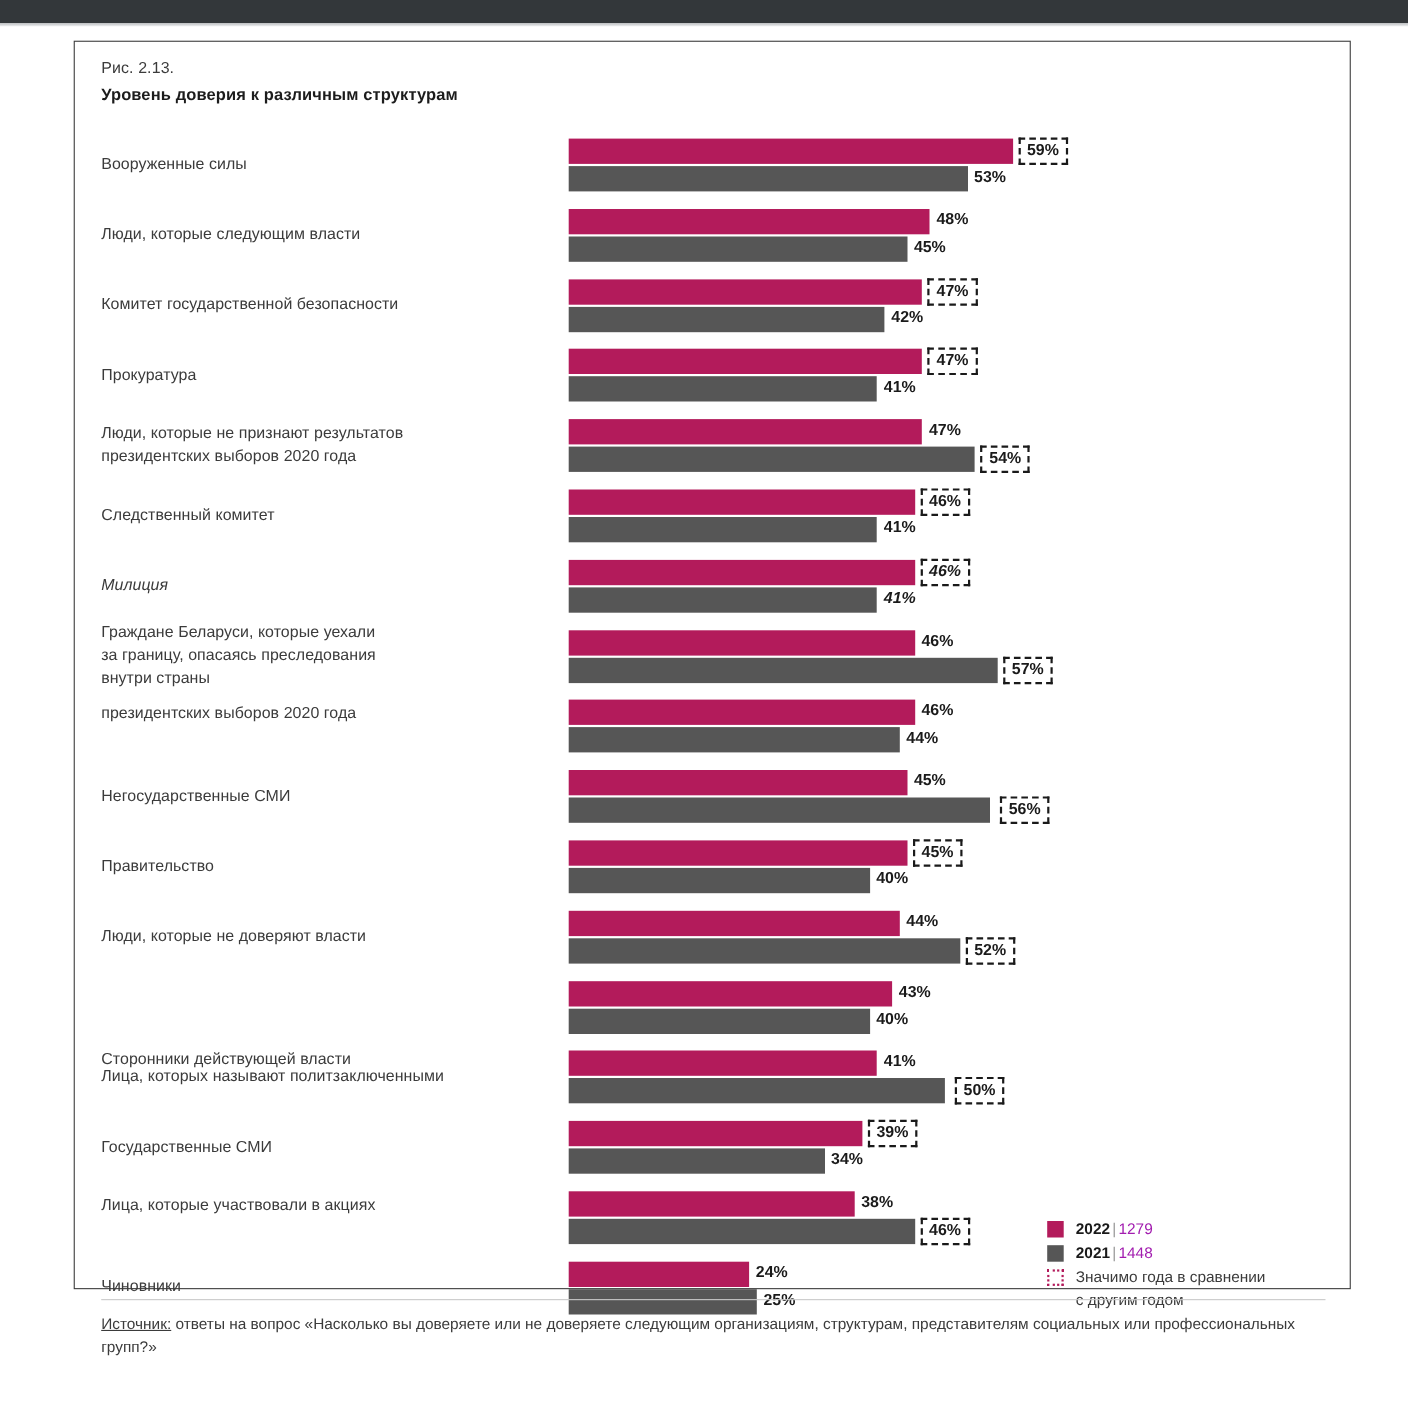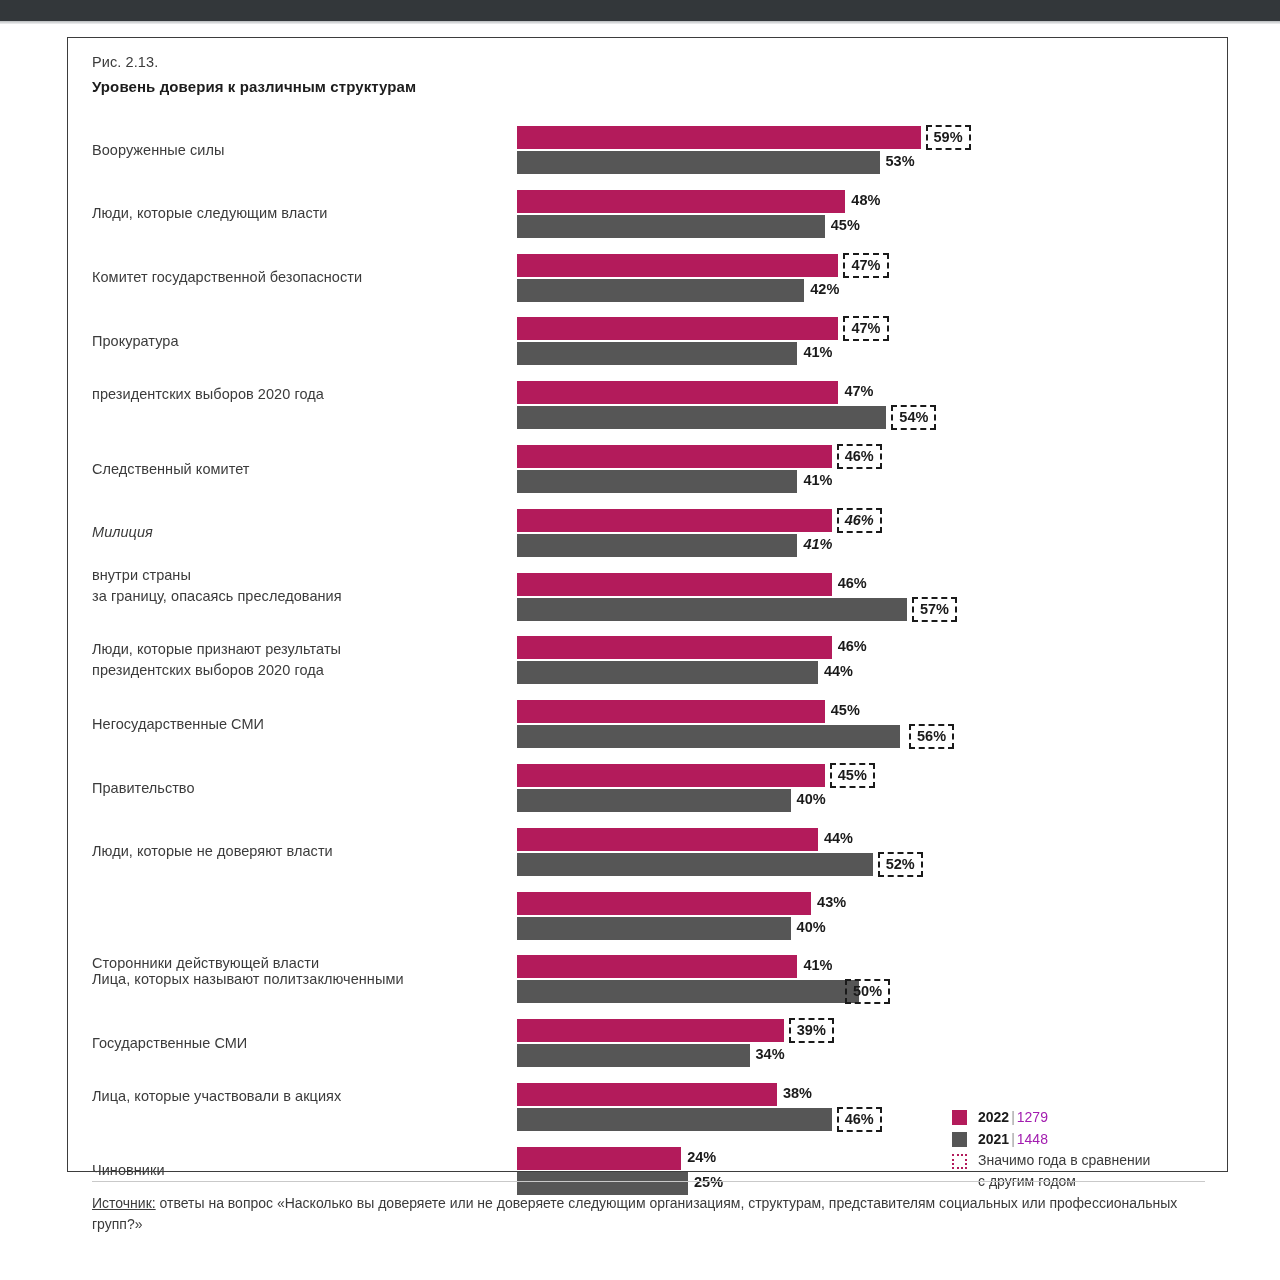--- a/index.html
+++ b/index.html
@@ -246,20 +246,21 @@
           </div>
           <div class="bars" style="top: 8px;">
             <div class="bar y2022" style="width: 321.48px;"></div>
             <div class="bar y2021" style="width: 280.44px;"></div>
             <div class="vlabel v2022 sig" style="left: 326.48px;">47%</div>
             <div class="vlabel v2021 plain" style="left: 282.44px;">41%</div>
           </div>
         </div>
         <div class="row" style="top: 335.2px;">
           <div class="row-label" style="top: 11px;">
+            <div>Люди, которые не признают результатов</div>
             <div>президентских выборов 2020 года</div>
           </div>
           <div class="bars" style="top: 8px;">
             <div class="bar y2022" style="width: 321.48px;"></div>
             <div class="bar y2021" style="width: 369.36px;"></div>
             <div class="vlabel v2022 plain" style="left: 323.48px;">47%</div>
             <div class="vlabel v2021 sig" style="left: 374.36px;">54%</div>
           </div>
         </div>
         <div class="row" style="top: 399px;">
@@ -279,33 +280,33 @@
           </div>
           <div class="bars" style="top: 8px;">
             <div class="bar y2022" style="width: 314.64px;"></div>
             <div class="bar y2021" style="width: 280.44px;"></div>
             <div class="vlabel v2022 sig" style="left: 319.64px;">46%</div>
             <div class="vlabel v2021 plain" style="left: 282.44px;">41%</div>
           </div>
         </div>
         <div class="row" style="top: 526.6px;">
           <div class="row-label" style="top: 0.5px;">
+            <div>Граждане Беларуси, которые уехали</div>
+            <div>за границу, опасаясь преследования</div>
             <div>внутри страны</div>
-            <div>за границу, опасаясь преследования</div>
           </div>
           <div class="bars" style="top: 8px;">
             <div class="bar y2022" style="width: 314.64px;"></div>
             <div class="bar y2021" style="width: 389.88px;"></div>
             <div class="vlabel v2022 plain" style="left: 316.64px;">46%</div>
             <div class="vlabel v2021 sig" style="left: 394.88px;">57%</div>
           </div>
         </div>
         <div class="row" style="top: 590.4px;">
           <div class="row-label" style="top: 11px;">
-            <div>Люди, которые признают результаты</div>
             <div>президентских выборов 2020 года</div>
           </div>
           <div class="bars" style="top: 8px;">
             <div class="bar y2022" style="width: 314.64px;"></div>
             <div class="bar y2021" style="width: 300.96px;"></div>
             <div class="vlabel v2022 plain" style="left: 316.64px;">46%</div>
             <div class="vlabel v2021 plain" style="left: 302.96px;">44%</div>
           </div>
         </div>
         <div class="row" style="top: 654.2px;">
@@ -353,21 +354,21 @@
           </div>
         </div>
         <div class="row" style="top: 909.4px;">
           <div class="row-label" style="top: 21.5px;">
             <div>Лица, которых называют политзаключенными</div>
           </div>
           <div class="bars" style="top: 8px;">
             <div class="bar y2022" style="width: 280.44px;"></div>
             <div class="bar y2021" style="width: 342px;"></div>
             <div class="vlabel v2022 plain" style="left: 282.44px;">41%</div>
-            <div class="vlabel v2021 sig" style="left: 328px;">50%</div>
+            <div class="vlabel v2021 sig" style="left: 351px;">50%</div>
           </div>
         </div>
         <div class="row" style="top: 973.2px;">
           <div class="row-label" style="top: 21.5px;">
             <div>Государственные СМИ</div>
           </div>
           <div class="bars" style="top: 8px;">
             <div class="bar y2022" style="width: 266.76px;"></div>
             <div class="bar y2021" style="width: 232.56px;"></div>
             <div class="vlabel v2022 sig" style="left: 271.76px;">39%</div>

